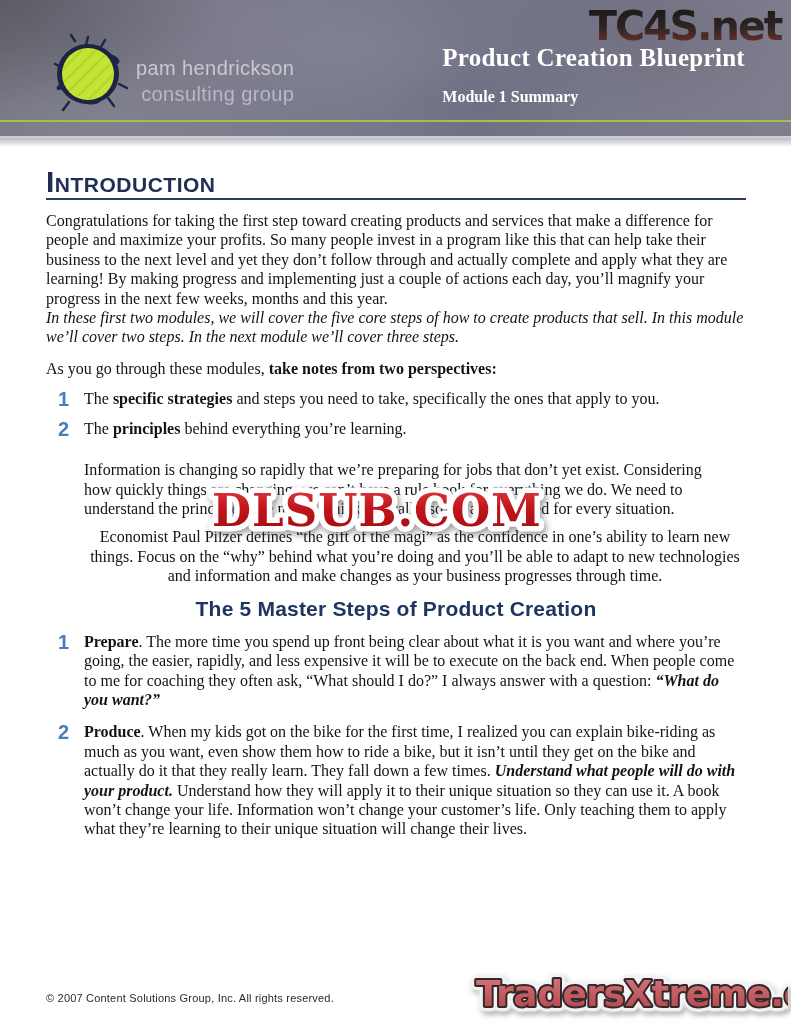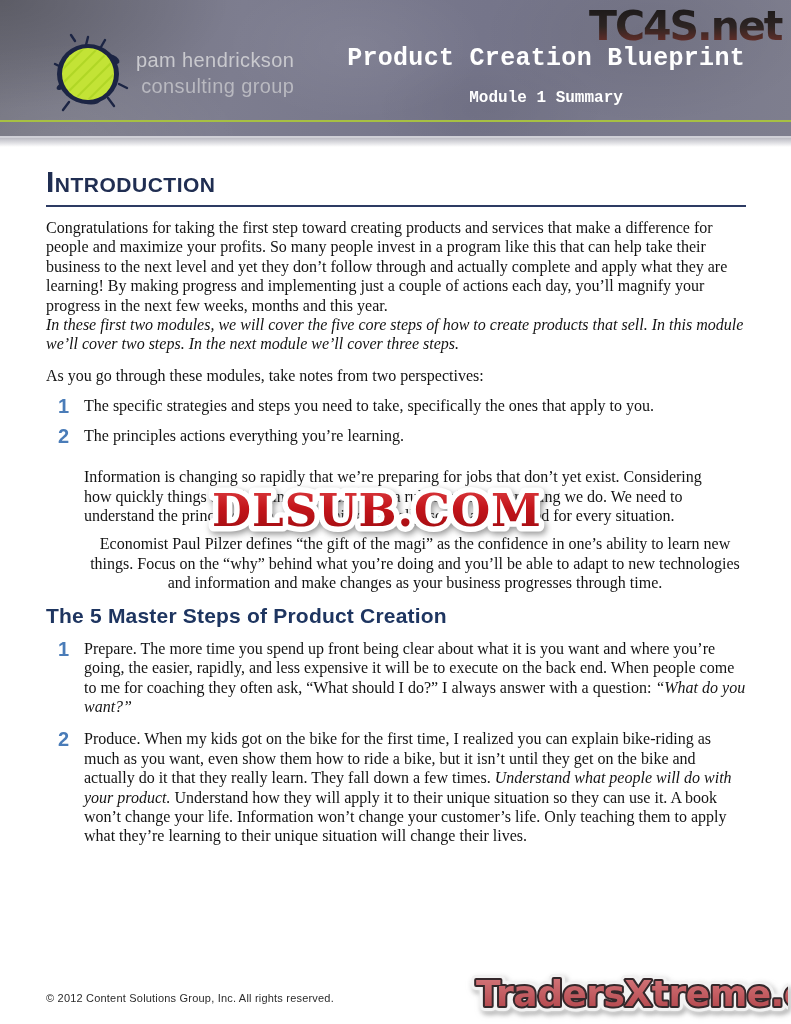--- a/index.html
+++ b/index.html
@@ -33,52 +33,52 @@
   .header-shadow {
     height: 9px;
     background: linear-gradient(rgba(130,130,145,0.55), rgba(255,255,255,0));
   }
   .logo-circle { position: absolute; left: 48px; top: 32px; width: 82px; height: 82px; }
   .brand {
     position: absolute; left: 136px; top: 47px;
     font-family: "Liberation Sans", sans-serif;
     font-size: 20px; line-height: 26px; letter-spacing: 0.4px;
   }
-  .brand-l1 { color: #c9c9ce; }
+  .brand-l1 { color: #c9c9ce; margin-top: 8px; }
   .brand-l2 { color: #b9b9c0; text-align: right; }
   .titles {
     position: absolute; right: 46px; top: 44px;
-    text-align: center; color: #ffffff;
-    font-family: Liberation Mono, monospace; font-weight: 700;
+    text-align: left; color: #ffffff;
+    font-family: Liberation Serif, serif; font-weight: 700;
   }
   .title { font-size: 25px; letter-spacing: 0.3px; }
   .subtitle { font-size: 16px; margin-top: 16px; }
   .tc4s { position: absolute; top: 0px; right: 0px; width: 206px; height: 50px; }
   .tc4s text {
     font-family: "DejaVu Sans", sans-serif; font-weight: bold;
     font-size: 41px; letter-spacing: -2px;
   }
 
   
   main { padding: 0 45px 0 46px; }
   h1 {
     margin: 20px 0 0;
     font-family: "Liberation Sans", sans-serif; font-weight: 700;
     font-variant: small-caps;
     font-size: 30px; line-height: 30px; letter-spacing: 0.5px;
     color: #202e52;
     border-bottom: 2px solid #2d3b63;
-    padding-bottom: 8px;
+    padding-bottom: 1px;
   }
   h2 {
     margin: 0; font-family: "Liberation Sans", sans-serif; font-weight: 700;
     font-size: 21px; line-height: 25px; letter-spacing: 0.2px; color: #1e3560;
   }
   .h2-where { margin-top: 7px; }
-  .h2-steps { margin-top: 10px; }
+  .h2-steps { margin-top: 10px; text-align: center; }
   p, .para {
     margin: 0; font-size: 16px; line-height: 19.4px; color: #131313; max-width: 700px;
   }
   .mt-intro { margin-top: 11px; }
   .mt-p1 { margin-top: 0; font-style: italic; }
   .mt-p2 { margin-top: 12px; }
   .li { display: flex; align-items: flex-start; }
   .li-notes1 { margin-top: 11px; }
   .li-notes2 { margin-top: 10px; }
   .li-step1 { margin-top: 11px; }
@@ -86,21 +86,21 @@
   .num {
     flex: 0 0 26px; margin-left: 12px;
     font-family: "Liberation Sans", sans-serif; font-weight: 700;
     font-size: 20px; line-height: 20px; color: #4a7cb8;
   }
   .li-text { flex: 1; margin: 0; }
   .indent { margin-left: 38px; max-width: 662px; }
   .mt-info { margin-top: 21px; }
   .mt-pilzer { margin-top: 9px; text-align: center; }
   .prelines { white-space: pre-line; }
-  strong { font-weight: 400; }
+  strong { font-weight: 700; }
   em { font-style: italic; }
 
   
   .dlsub {
     position: absolute; left: 204px; top: 477px; width: 392px; height: 66px;
     filter: drop-shadow(2px 3px 3px rgba(70,70,70,0.55));
   }
   .dlsub text {
     font-family: "DejaVu Serif", serif; font-weight: bold;
     font-size: 45px; letter-spacing: 1px;
@@ -185,21 +185,21 @@
 
     <p class="mt-p1">In these first two modules, we will cover the five core steps of how to create products that sell. In this module we’ll cover two steps. In the next module we’ll cover three steps.</p>
     <p class="mt-p2"><span>As you go through these modules, </span><strong>take notes from two perspectives:</strong></p>
 
     <div class="li li-notes1">
       <span class="num">1</span>
       <p class="li-text"><span>The </span><strong>specific strategies</strong><span> and steps you need to take, specifically the ones that apply to you.</span></p>
     </div>
     <div class="li li-notes2">
       <span class="num">2</span>
-      <p class="li-text"><span>The </span><strong>principles</strong><span> actions everything you’re learning.</span></p>
+      <p class="li-text"><span>The </span><strong>principles</strong><span> behind everything you’re learning.</span></p>
     </div>
 
     <div class="para indent prelines mt-info">Information is changing so rapidly that we’re preparing for jobs that don’t yet exist. Considering
 how quickly things are changing, we can’t have a rule book for everything we do. We need to
 understand the principles. We need to think critically, so we are prepared for every situation.</div>
     <p class="indent mt-pilzer">Economist Paul Pilzer defines “the gift of the magi” as the confidence in one’s ability to learn new things. Focus on the “why” behind what you’re doing and you’ll be able to adapt to new technologies and information and make changes as your business progresses through time.</p>
 
     <h2 class="h2-steps">The 5 Master Steps of Product Creation</h2>
 
     <div class="li li-step1">
@@ -217,21 +217,21 @@
       <linearGradient id="dlGrad" x1="0" y1="8" x2="0" y2="58" gradientUnits="userSpaceOnUse">
         <stop offset="0%" stop-color="#dd4044"></stop>
         <stop offset="45%" stop-color="#c4151b"></stop>
         <stop offset="100%" stop-color="#9e0c10"></stop>
       </linearGradient>
     </defs>
     <text x="8" y="49" fill="#ffffff" stroke="#ffffff" stroke-width="11" stroke-linejoin="round">DLSUB.COM</text>
     <text x="8" y="49" fill="url(#dlGrad)">DLSUB.COM</text>
   </svg>
 
-  <div class="copyright">© 2012 Content Solutions Group, Inc. All rights reserved.</div>
+  <div class="copyright">© 2007 Content Solutions Group, Inc. All rights reserved.</div>
   <svg class="traders" viewBox="0 0 318 50" aria-hidden="true">
     <defs>
       <linearGradient id="salGrad" x1="0" y1="6" x2="0" y2="44" gradientUnits="userSpaceOnUse">
         <stop offset="0%" stop-color="#d6797d"></stop>
         <stop offset="100%" stop-color="#b2444a"></stop>
       </linearGradient>
     </defs>
     <text x="6" y="38" fill="#ffffff" stroke="#f2f2f2" stroke-width="10" stroke-linejoin="round">TradersXtreme.com</text>
     <text x="6" y="38" fill="#35282b" stroke="#35282b" stroke-width="4" stroke-linejoin="round">TradersXtreme.com</text>
     <text x="6" y="38" fill="url(#salGrad)">TradersXtreme.com</text>

